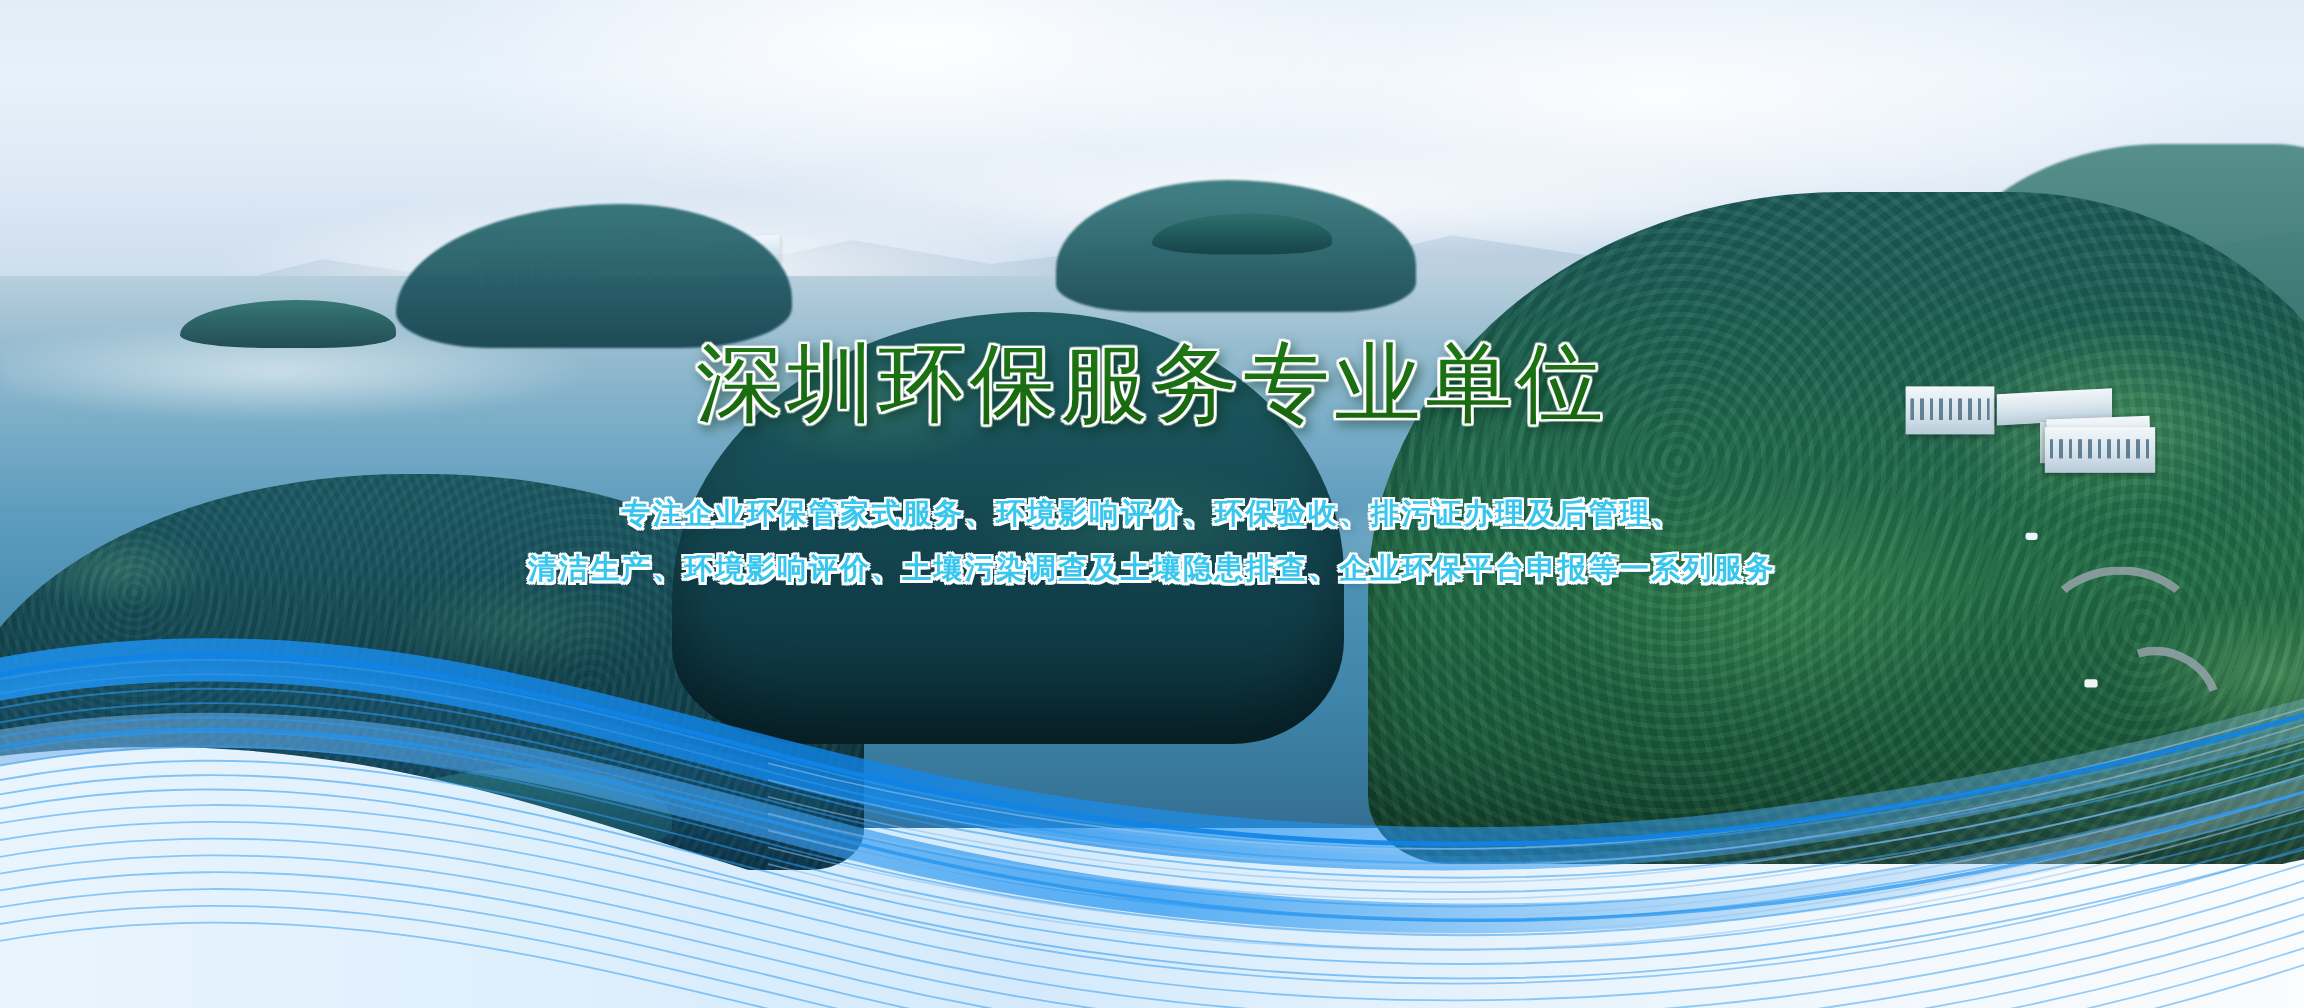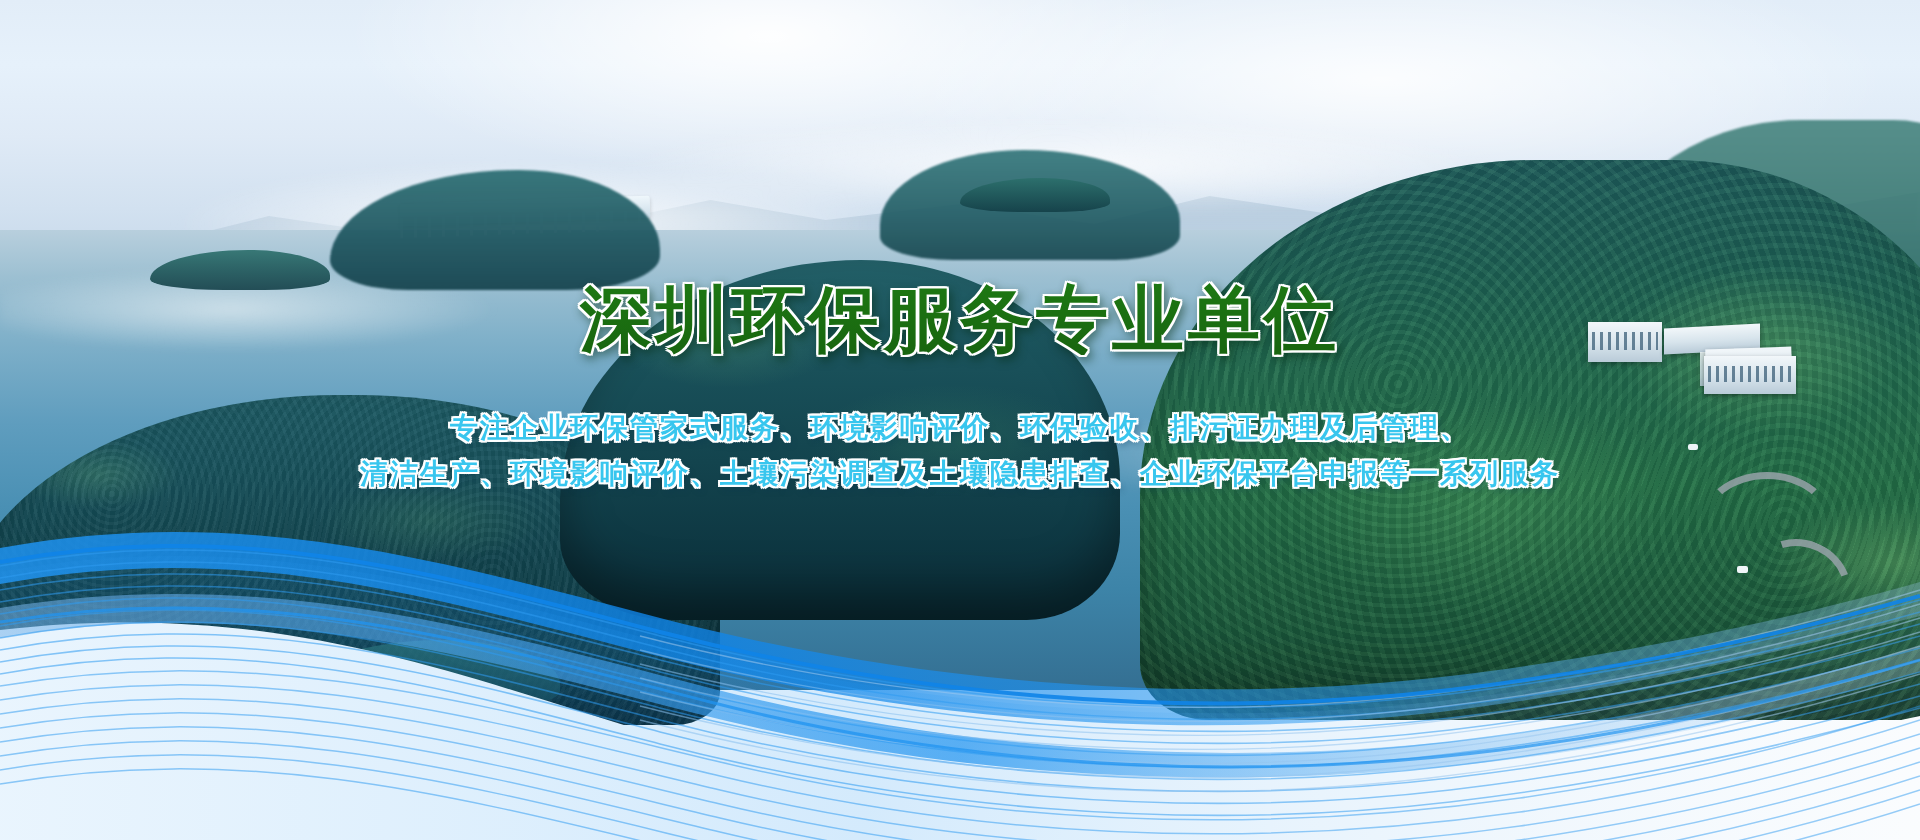--- a/index.html
+++ b/index.html
@@ -255,21 +255,21 @@
     width: 1920px;
     text-align: center;
     z-index: 40;
   }
 
   .headline {
     margin: 0;
     padding-top: 283px;
     font-size: 72px;
     line-height: 1;
-    font-weight: 700;
+    font-weight: 400;
     letter-spacing: 4px;
     font-family: "DejaVu Sans", "Liberation Sans", sans-serif;
     background: linear-gradient(180deg,
       #5fcf3a 0%,
       #49b52b 22%,
       #2f9a1d 48%,
       #1f7d14 74%,
       #18650f 100%);
     -webkit-background-clip: text;
     background-clip: text;
@@ -282,21 +282,21 @@
       drop-shadow(0 -2px 0 #ffffff)
       drop-shadow(3px 4px 5px rgba(0,40,10,.45));
   }
 
   .subcopy {
     margin: 0;
     padding-top: 50px;
   }
   .subline {
     margin: 0;
-    font-size: 28px;
+    font-size: 24px;
     line-height: 46px;
     font-weight: 700;
     letter-spacing: 2px;
     font-family: "DejaVu Sans", "Liberation Sans", sans-serif;
     color: #38c6ee;
     text-shadow:
       2px 0 0 #ffffff, -2px 0 0 #ffffff,
       0 2px 0 #ffffff, 0 -2px 0 #ffffff,
       2px 2px 0 #ffffff, -2px 2px 0 #ffffff,
       2px -2px 0 #ffffff, -2px -2px 0 #ffffff,

